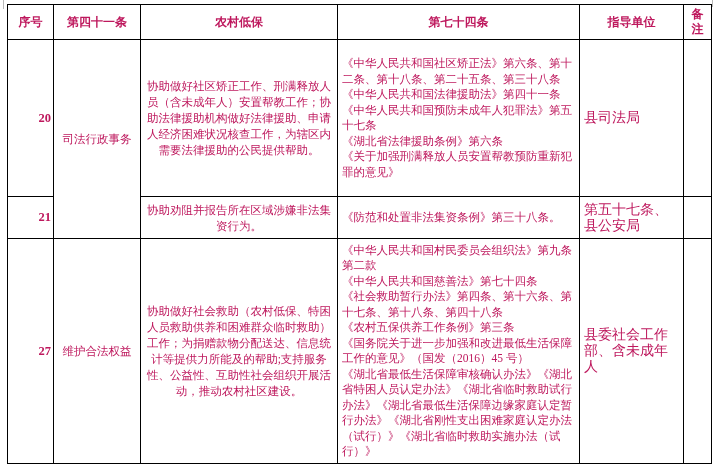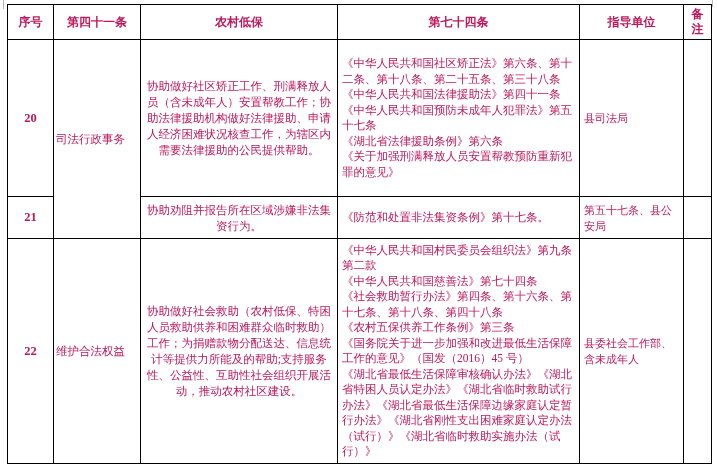--- a/index.html
+++ b/index.html
@@ -35,47 +35,47 @@
     vertical-align: middle;
     padding: 1px 2px;
   }
   .doc-table th {
     font-size: 12px;
     font-weight: bold;
     text-align: center;
     line-height: 15px;
   }
   td.c-index {
-    text-align: center;
+    text-align: right;
     font-weight: bold;
     font-size: 12.5px;
   }
   td.c-category {
-    text-align: left;
+    text-align: center;
     font-size: 11.5px;
     line-height: 16px;
   }
   td.c-items {
     text-align: center;
     font-size: 11.5px;
     line-height: 16px;
     padding: 2px 4px;
     word-break: break-all;
   }
   td.c-basis {
     text-align: left;
     font-size: 11.5px;
     line-height: 15.5px;
     padding: 2px 4px;
     word-break: break-all;
     white-space: pre-line;
   }
   td.c-unit {
     text-align: left;
-    font-size: 11px;
+    font-size: 14px;
     line-height: 16px;
     padding: 2px 4px;
     word-break: break-all;
   }
   td.c-note {
     font-size: 11.5px;
   }
   tr.r-header { height: 35px; }
   tr.r-20 { height: 157px; }
   tr.r-21 { height: 42px; }
@@ -116,26 +116,26 @@
 《中华人民共和国法律援助法》第四十一条
 《中华人民共和国预防未成年人犯罪法》第五十七条
 《湖北省法律援助条例》第六条
 《关于加强刑满释放人员安置帮教预防重新犯罪的意见》</td>
         <td class="c-unit">县司法局</td>
         <td class="c-note"></td>
       </tr>
       <tr class="r-21">
         <td class="c-index">21</td>
         <td class="c-items">协助劝阻并报告所在区域涉嫌非法集资行为。</td>
-        <td class="c-basis">《防范和处置非法集资条例》第十七条。</td>
+        <td class="c-basis">《防范和处置非法集资条例》第三十八条。</td>
         <td class="c-unit">第五十七条、县公安局</td>
         <td class="c-note"></td>
       </tr>
       <tr class="r-22">
-        <td class="c-index">22</td>
+        <td class="c-index">27</td>
         <td class="c-category">维护合法权益</td>
         <td class="c-items">协助做好社会救助（农村低保、特困人员救助供养和困难群众临时救助）工作；为捐赠款物分配送达、信息统计等提供力所能及的帮助;支持服务性、公益性、互助性社会组织开展活动，推动农村社区建设。</td>
         <td class="c-basis">《中华人民共和国村民委员会组织法》第九条第二款
 《中华人民共和国慈善法》第七十四条
 《社会救助暂行办法》第四条、第十六条、第十七条、第十八条、第四十八条
 《农村五保供养工作条例》第三条
 《国务院关于进一步加强和改进最低生活保障工作的意见》（国发（2016）45 号）
 《湖北省最低生活保障审核确认办法》《湖北省特困人员认定办法》《湖北省临时救助试行办法》《湖北省最低生活保障边缘家庭认定暂行办法》《湖北省刚性支出困难家庭认定办法（试行）》《湖北省临时救助实施办法（试行）》</td>
         <td class="c-unit">县委社会工作部、含未成年人</td>
         <td class="c-note"></td>

